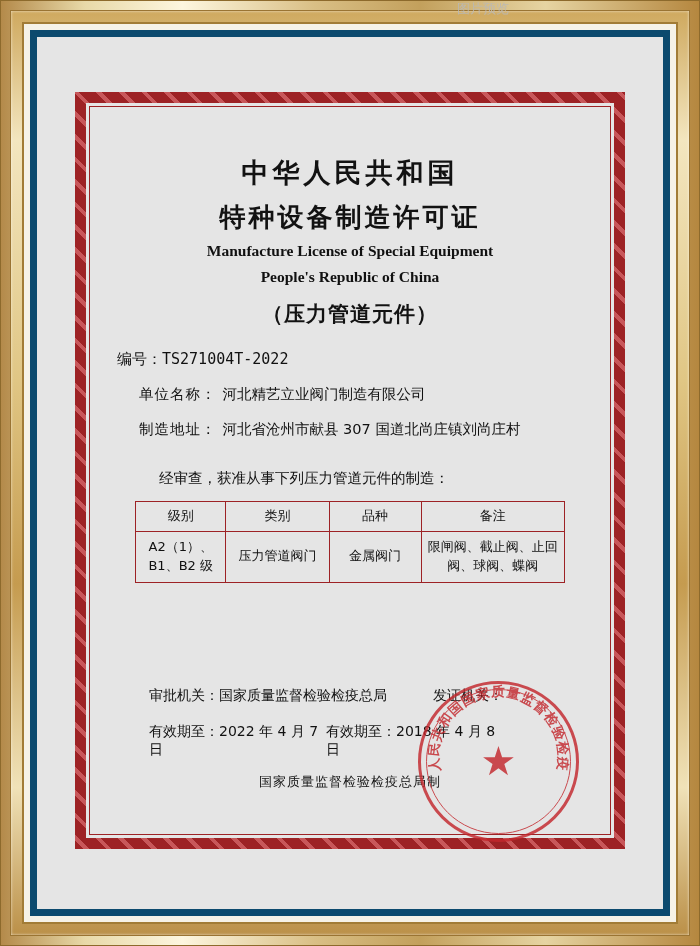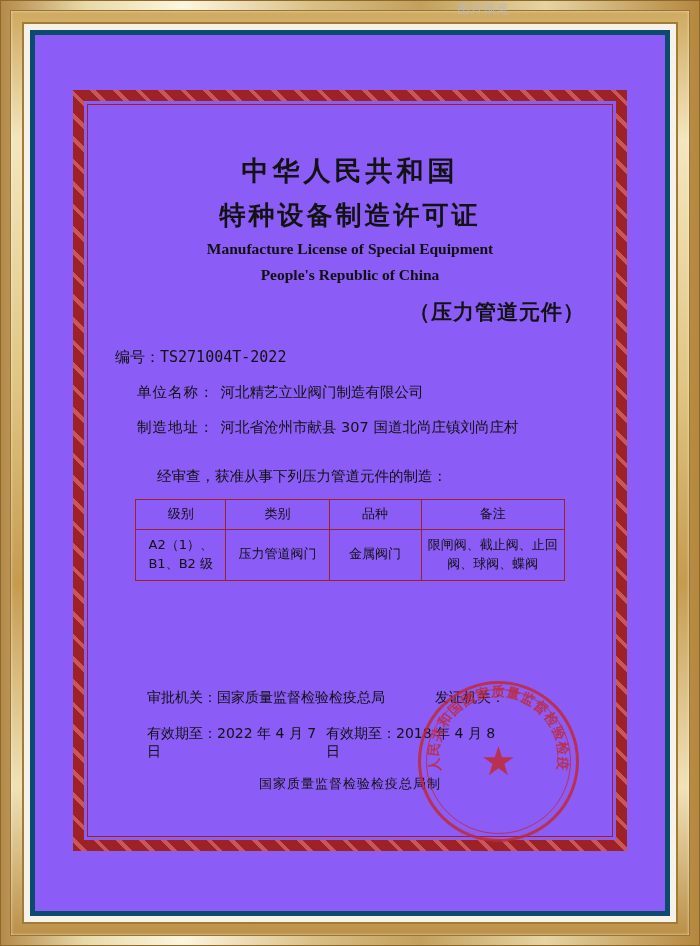--- a/index.html
+++ b/index.html
@@ -28,22 +28,22 @@
     border:1px solid #9a7433;
     box-shadow:inset 0 0 3px rgba(255,255,255,.7);
   }
   .frame-inner-line{
     position:absolute;left:22px;top:22px;right:22px;bottom:22px;
     border:2px solid #a27c36;
     background:#f6f2e7;
   }
   .paper{
     position:absolute;left:30px;top:30px;right:30px;bottom:30px;
-    background:#8b5cf6;
-    border:5px solid #0c4a6e;
+    background:#e5e5e5;
+    border:7px solid #0c4a6e;
   }
   
   .red-border{
     position:absolute;left:38px;top:55px;right:38px;bottom:60px;
     border:11px solid #9d2225;
     border-image: repeating-linear-gradient(45deg,#9d2225 0 6px,#c8575a 6px 10px,#9d2225 10px 16px) 11;
   }
   .red-border-inner{
     position:absolute;left:52px;top:69px;right:52px;bottom:74px;
     border:1px solid #9d2225;
@@ -74,21 +74,21 @@
   .t-en1,.t-en2{
     text-align:center;
     font-size:15.5px;
     font-weight:bold;
     color:#111;
     margin-top:7px;
     font-family:"Liberation Serif", serif;
   }
   .t-en2{margin-top:8px;}
   .t-cat{
-    text-align:right;
+    text-align:center;
     font-size:21px;
     font-weight:bold;
     margin-top:14px;
     letter-spacing:1px;
     color:#121212;
     font-family:"DejaVu Serif", serif;
   }
   .t-no{
     text-align:left;
     font-size:15px;

